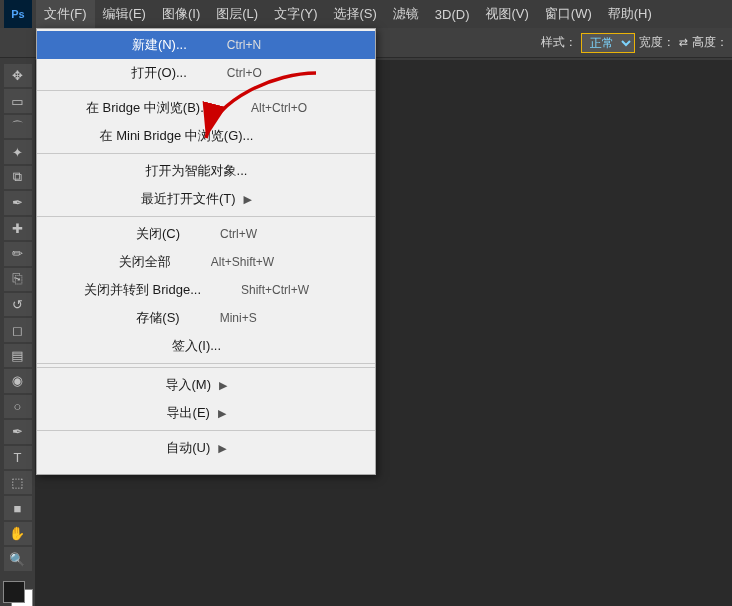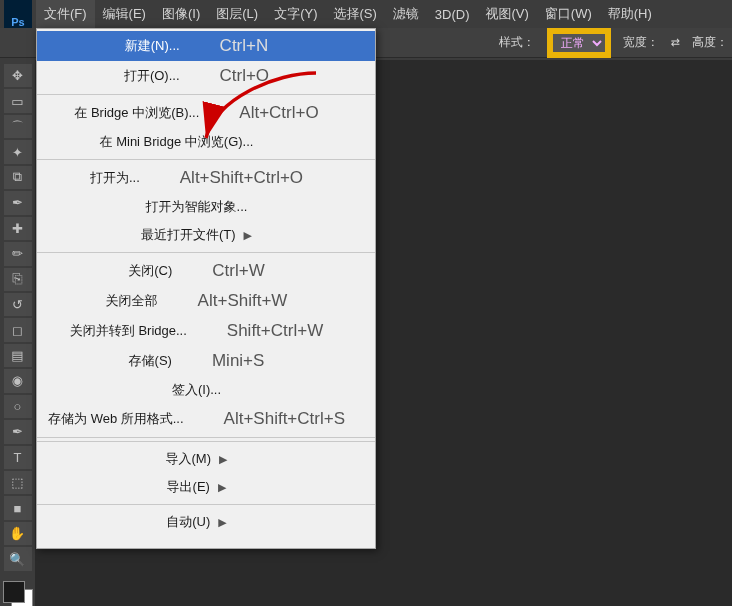--- a/index.html
+++ b/index.html
@@ -20,21 +20,21 @@
       background: #3c3c3c;
       display: flex;
       align-items: center;
       padding: 0 4px;
     }
     .ps-logo {
       width: 28px;
       height: 28px;
       background: #001e36;
       display: flex;
-      align-items: flex-end;
+      align-items: center;
       justify-content: center;
       margin-right: 4px;
       flex-shrink: 0;
     }
     .ps-logo-text {
       color: #4fa3f7;
       font-size: 11px;
       font-weight: bold;
     }
     .menubar-item {
@@ -59,32 +59,32 @@
       background: #404040;
       display: flex;
       align-items: center;
       padding: 0 4px;
       border-bottom: 1px solid #2a2a2a;
     }
     .toolbar-right {
       margin-left: auto;
       display: flex;
       align-items: center;
-      gap: 12px;
+      gap: 4px;
       color: #d4d4d4;
       font-size: 12px;
     }
     .toolbar-label {
       color: #d4d4d4;
       font-size: 12px;
     }
     .toolbar-select {
       background: #555;
-      color: #f0abfc;
-      border: 6px solid #eab308;
+      color: #7dd3fc;
+      border: 1px solid #eab308;
       font-size: 12px;
       padding: 1px 4px;
       text-align: right;
     }
 
     
     .tool-panel {
       position: absolute;
       left: 0;
       top: 60px;
@@ -171,21 +171,21 @@
       cursor: pointer;
       font-size: 13px;
       white-space: nowrap;
     }
     .menu-item.highlighted {
       background: #3b72c8;
       color: #fff;
     }
     .menu-item .shortcut {
       color: #555;
-      font-size: 17px;
+      font-size: 12px;
       margin-left: 40px;
     }
     .menu-item.highlighted .shortcut {
       color: #ddd;
     }
     .menu-item .arrow {
       color: #555;
       font-size: 11px;
       margin-left: 8px;
     }
@@ -287,24 +287,20 @@
       <span class="shortcut">Alt+Ctrl+O</span>
     </div>
 
     <div class="menu-item">
       <span>在 Mini Bridge 中浏览(G)...</span>
       <span class="shortcut"></span>
     </div>
 
     <div class="menu-separator"></div>
 
-    <div class="menu-item">
-      <span>打开为...</span>
-      <span class="shortcut">Alt+Shift+Ctrl+O</span>
-    </div>
 
     <div class="menu-item">
       <span>打开为智能对象...</span>
     </div>
 
     <div class="menu-item">
       <span>最近打开文件(T)</span>
       <span class="arrow">▶</span>
     </div>
 
@@ -328,24 +324,20 @@
     <div class="menu-item">
       <span>存储(S)</span>
       <span class="shortcut">Mini+S</span>
     </div>
 
 
     <div class="menu-item">
       <span>签入(I)...</span>
     </div>
 
-    <div class="menu-item">
-      <span>存储为 Web 所用格式...</span>
-      <span class="shortcut">Alt+Shift+Ctrl+S</span>
-    </div>
 
 
     <div class="menu-separator"></div>
 
 
     <div class="menu-separator"></div>
 
     <div class="menu-item">
       <span>导入(M)</span>
       <span class="arrow">▶</span>

